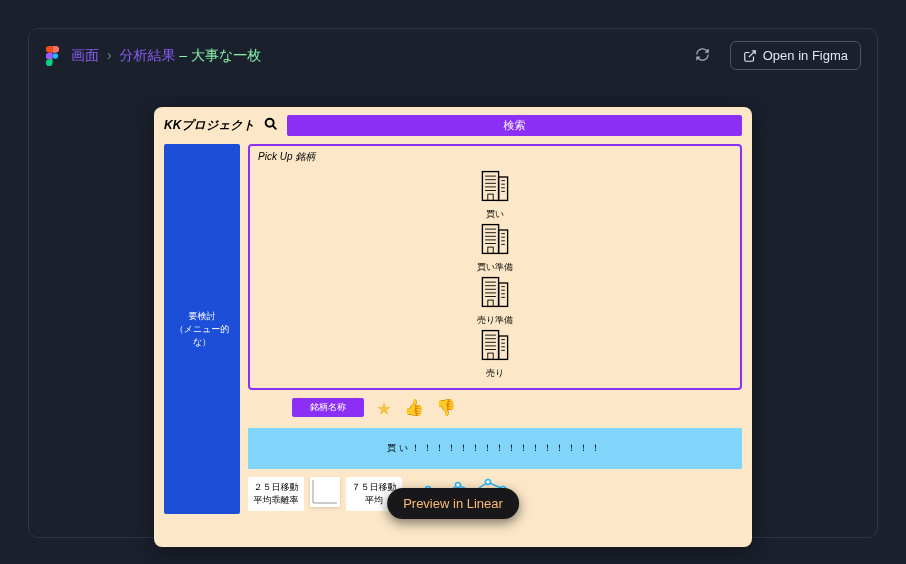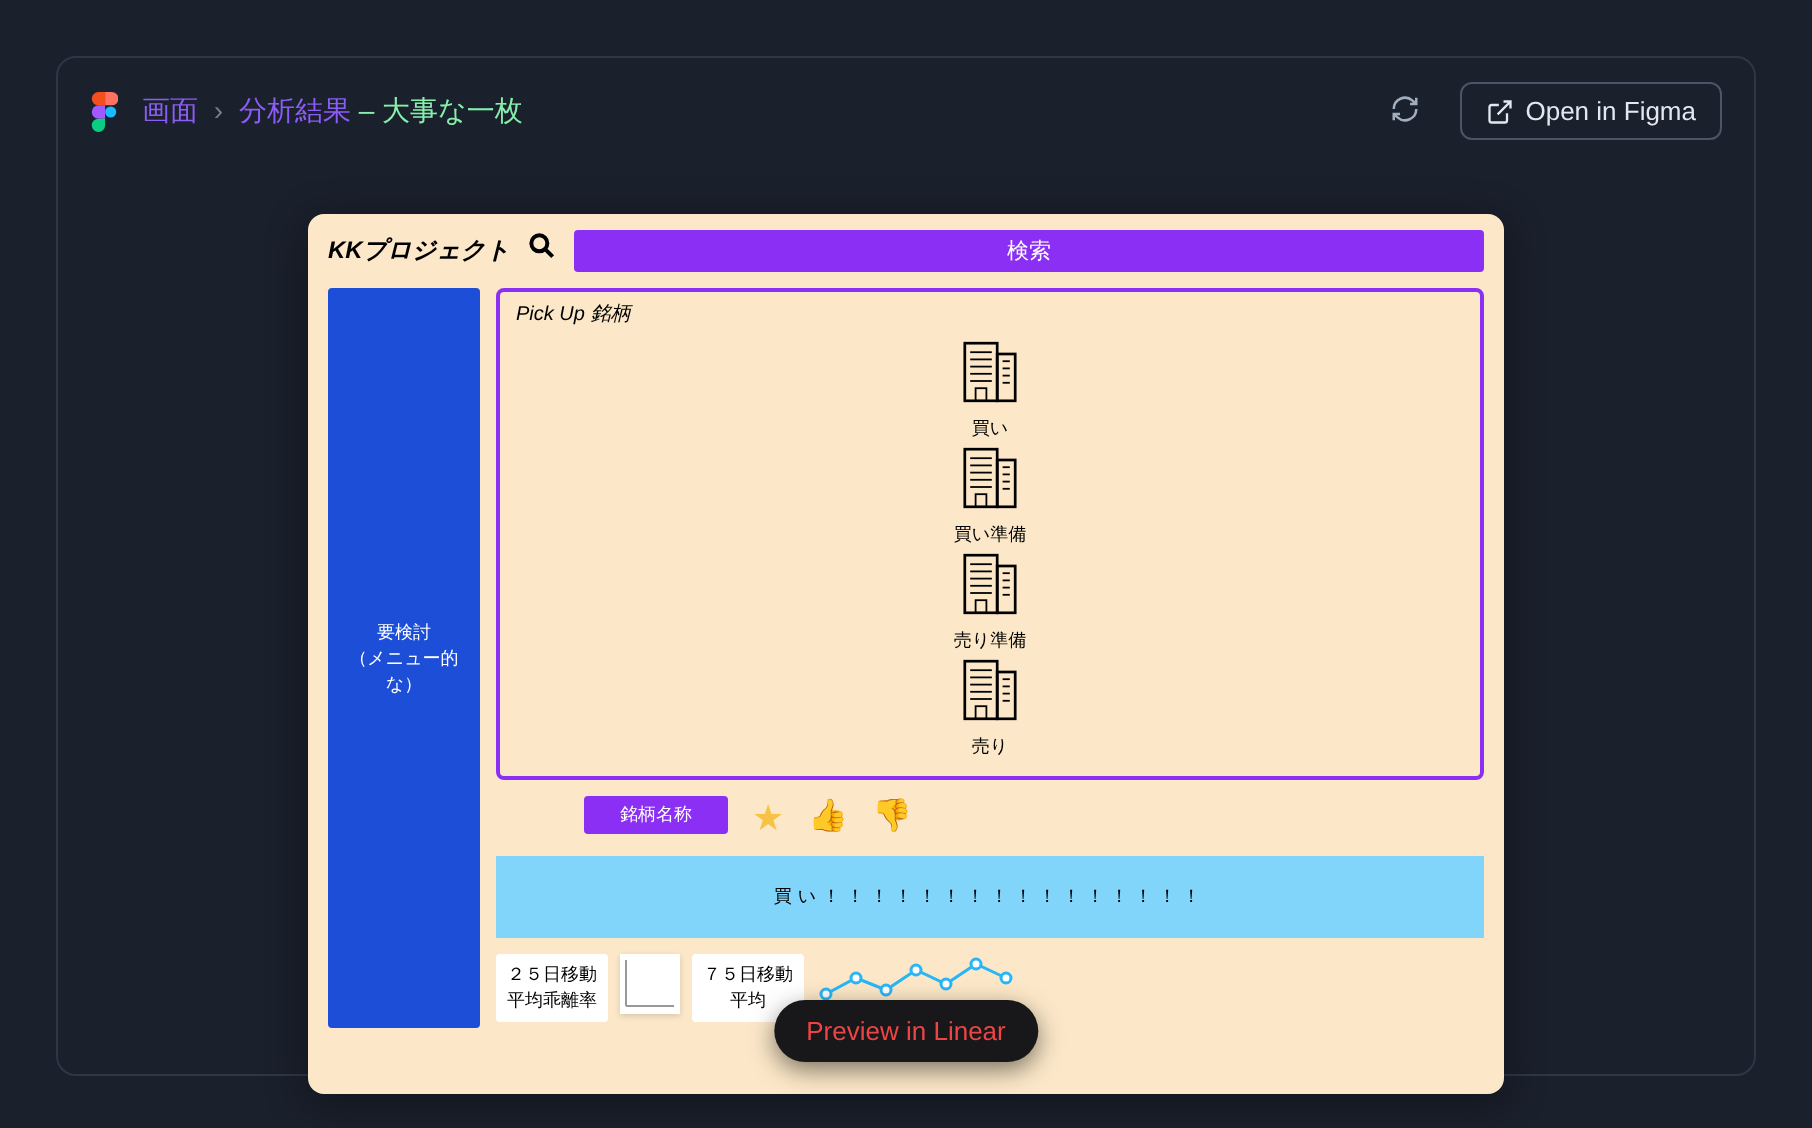--- a/index.html
+++ b/index.html
@@ -122,23 +122,23 @@
   .chart-label.sm { width: 56px; padding: 4px 2px; }
   .chart-box {
     background: #fff;
     box-shadow: 0 1px 3px rgba(0,0,0,0.15);
   }
   .bottom-row { display: flex; gap: 6px; align-items: flex-start; }
   .badge {
     position: absolute;
     left: 50%;
     transform: translateX(-50%);
-    bottom: 6px;
+    bottom: 18px;
     background: #18181b;
-    color: #ef4444;
+    color: #fdba74;
     font-size: 13px;
     padding: 8px 16px;
     border-radius: 999px;
     box-shadow: 0 4px 12px rgba(0,0,0,0.5);
   }
 </style>
 </head>
 <body>
 
 <div class="card">

